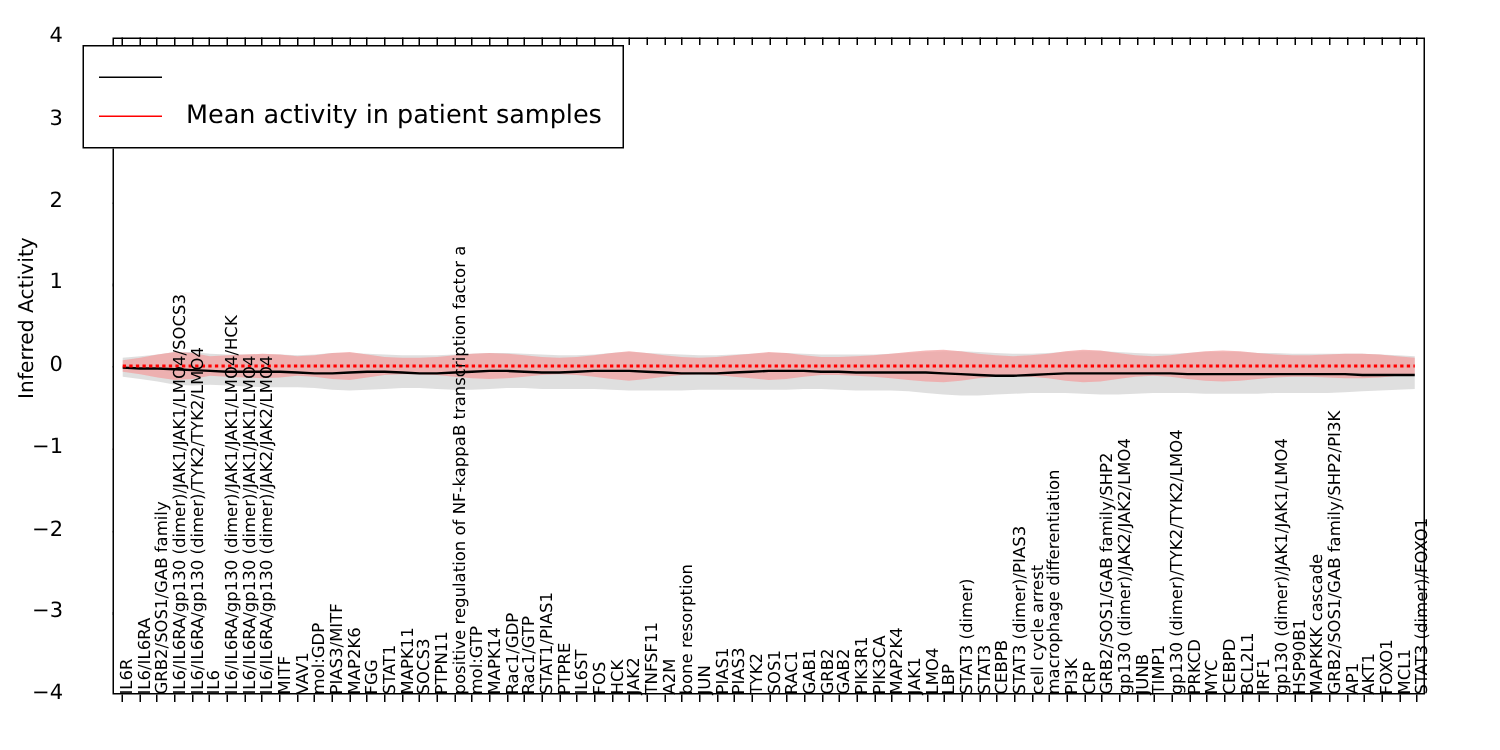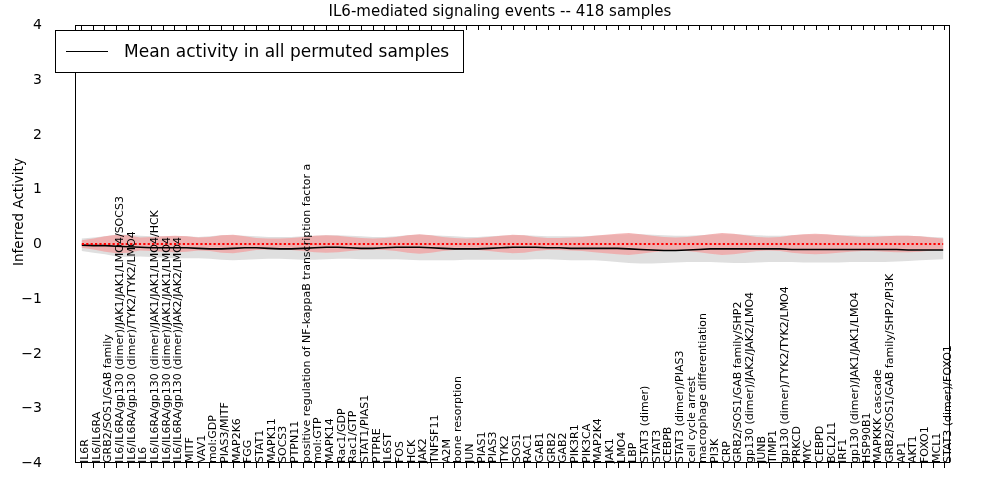--- a/index.html
+++ b/index.html
@@ -39,21 +39,20 @@
   .leg-row{display:flex;align-items:center;height:26px;}
   .leg-line{width:42px;height:0;border-top:1.6px solid #000;margin-right:16px;}
   .leg-line.red{border-top-color:#ff0000;}
   .leg-txt{font-size:17px;}
 </style>
 </head>
 <body>
 
 <div id="fig">
 
-  <div id="chart-title">IL6-mediated signaling events -- 418 samples</div>
 
   <div id="y-axis-label">Inferred Activity</div>
   <div id="yticks">
       <div class="ytick-lbl" style="top: 25px;">4</div>
       <div class="ytick-lbl" style="top: 79.75px;">3</div>
       <div class="ytick-mark" style="top: 79.75px;"></div>
       <div class="ytick-mark-r" style="top: 79.75px;"></div>
       <div class="ytick-lbl" style="top: 134.5px;">2</div>
       <div class="ytick-mark" style="top: 134.5px;"></div>
       <div class="ytick-mark-r" style="top: 134.5px;"></div>
@@ -310,16 +309,19 @@
       <div class="xtl" style="left: 822.5px;">AP1</div>
       <div class="xtl" style="left: 834.167px;">AKT1</div>
       <div class="xtl" style="left: 845.833px;">FOXO1</div>
       <div class="xtl" style="left: 857.5px;">MCL1</div>
       <div class="xtl" style="left: 869.167px;">STAT3 (dimer)/FOXO1</div>
     </div>
 
   <div id="legend">
     <div class="leg-row">
       <span class="leg-line"></span>
-      <span class="leg-txt">Mean activity in all permuted samples</span>
+    </div>
+    <div class="leg-row">
+      <span class="leg-line red"></span>
+      <span class="leg-txt">Mean activity in patient samples</span>
     </div>
   </div>
 </div>
 
 </body></html>

